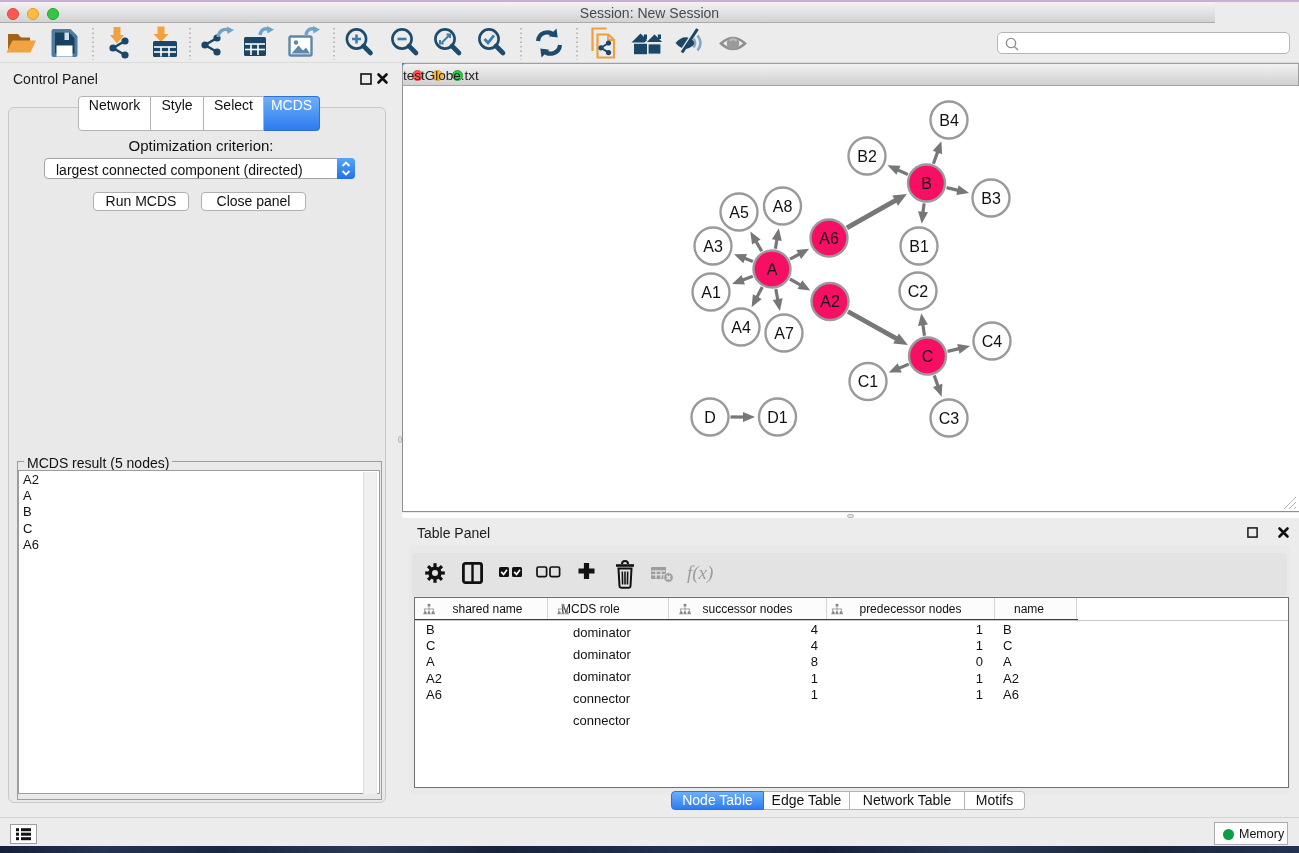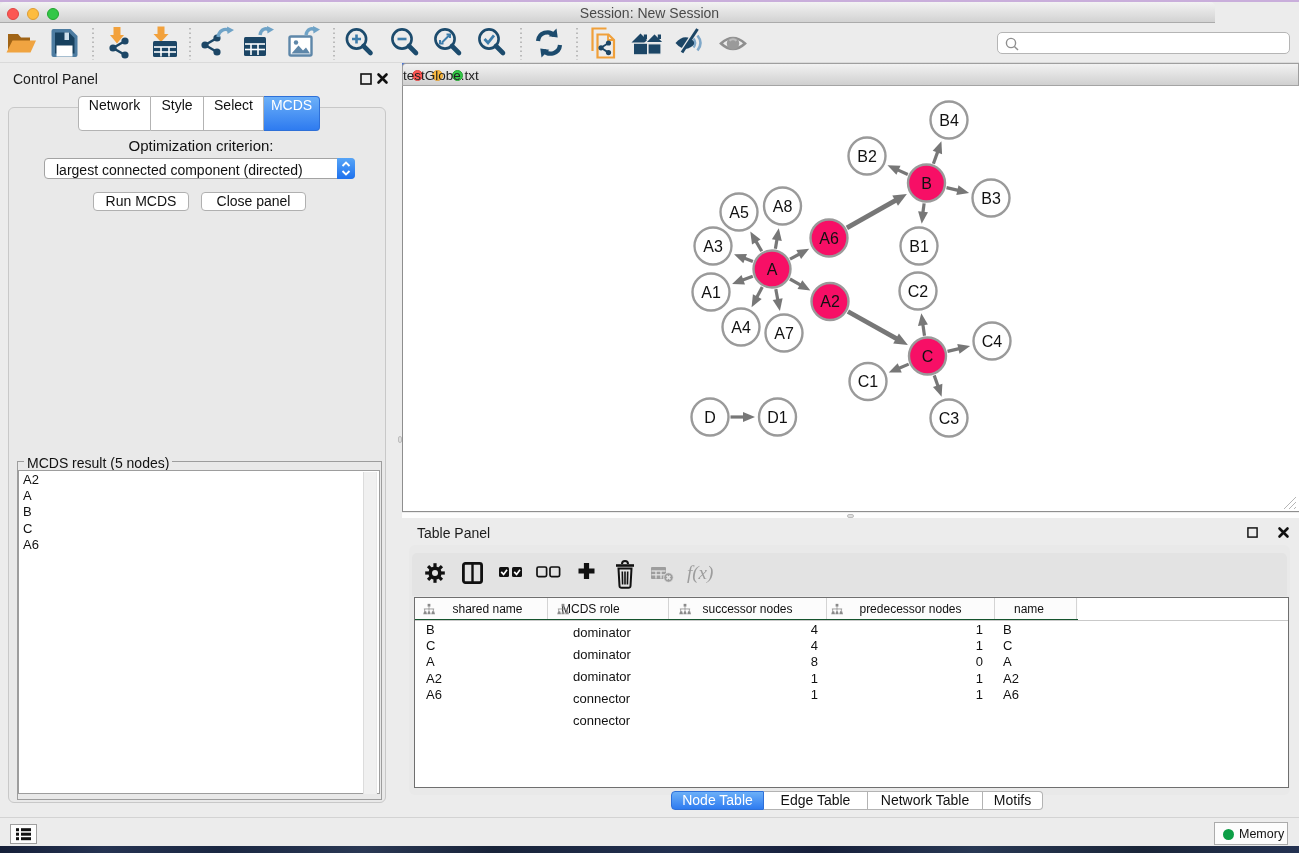--- a/index.html
+++ b/index.html
@@ -435,21 +435,21 @@
     </svg>
   <div class="abs" style="left:11px;top:24px;line-height:16.2px;">B<br>C<br>A<br>A2<br>A6</div>
   <div class="abs" style="left:158px;top:24px;line-height:22px;">dominator<br>dominator<br>dominator<br>connector<br>connector</div>
   <div class="abs" style="left:300px;top:24px;width:103px;line-height:16.2px;text-align:right;">4<br>4<br>8<br>1<br>1</div>
   <div class="abs" style="left:460px;top:24px;width:108px;line-height:16.2px;text-align:right;">1<br>1<br>0<br>1<br>1</div>
   <div class="abs" style="left:588px;top:24px;line-height:16.2px;">B<br>C<br>A<br>A2<br>A6</div>
 </div>
 
 <div class="abs" id="btabs" style="left:671px;top:791px;height:19px;display:flex;font-size:14px;color:#111;">
   <div style="width:93px;background:linear-gradient(#6cb0f8,#2e7bf0);border:1px solid #2e70d8;border-radius:4px 0 0 4px;text-align:center;line-height:17px;color:#fff;">Node Table</div>
-  <div style="width:104px;background:#fff;border:1px solid #b3b3b3;border-left:none;text-align:center;line-height:17px;">Edge Table</div>
+  <div style="width:86px;background:#fff;border:1px solid #b3b3b3;border-left:none;text-align:center;line-height:17px;">Edge Table</div>
   <div style="width:115px;background:#fff;border:1px solid #b3b3b3;border-left:none;text-align:center;line-height:17px;">Network Table</div>
   <div style="width:60px;background:#fff;border:1px solid #b3b3b3;border-left:none;border-radius:0 4px 4px 0;text-align:center;line-height:17px;">Motifs</div>
 </div>
 
 <div class="abs" style="left:0;top:817px;width:1299px;height:1px;background:#d3d3d3;"></div>
 <div class="abs" style="left:10px;top:824px;width:27px;height:20px;background:#fdfdfd;border:1px solid #9f9f9f;">
   <svg width="25" height="18" viewBox="0 0 25 18">
     <rect x="5" y="3.2" width="3" height="3" fill="#111"></rect>
       <rect x="10" y="3.2" width="10" height="3" fill="#111"></rect>
     <rect x="5" y="7.7" width="3" height="3" fill="#111"></rect>

